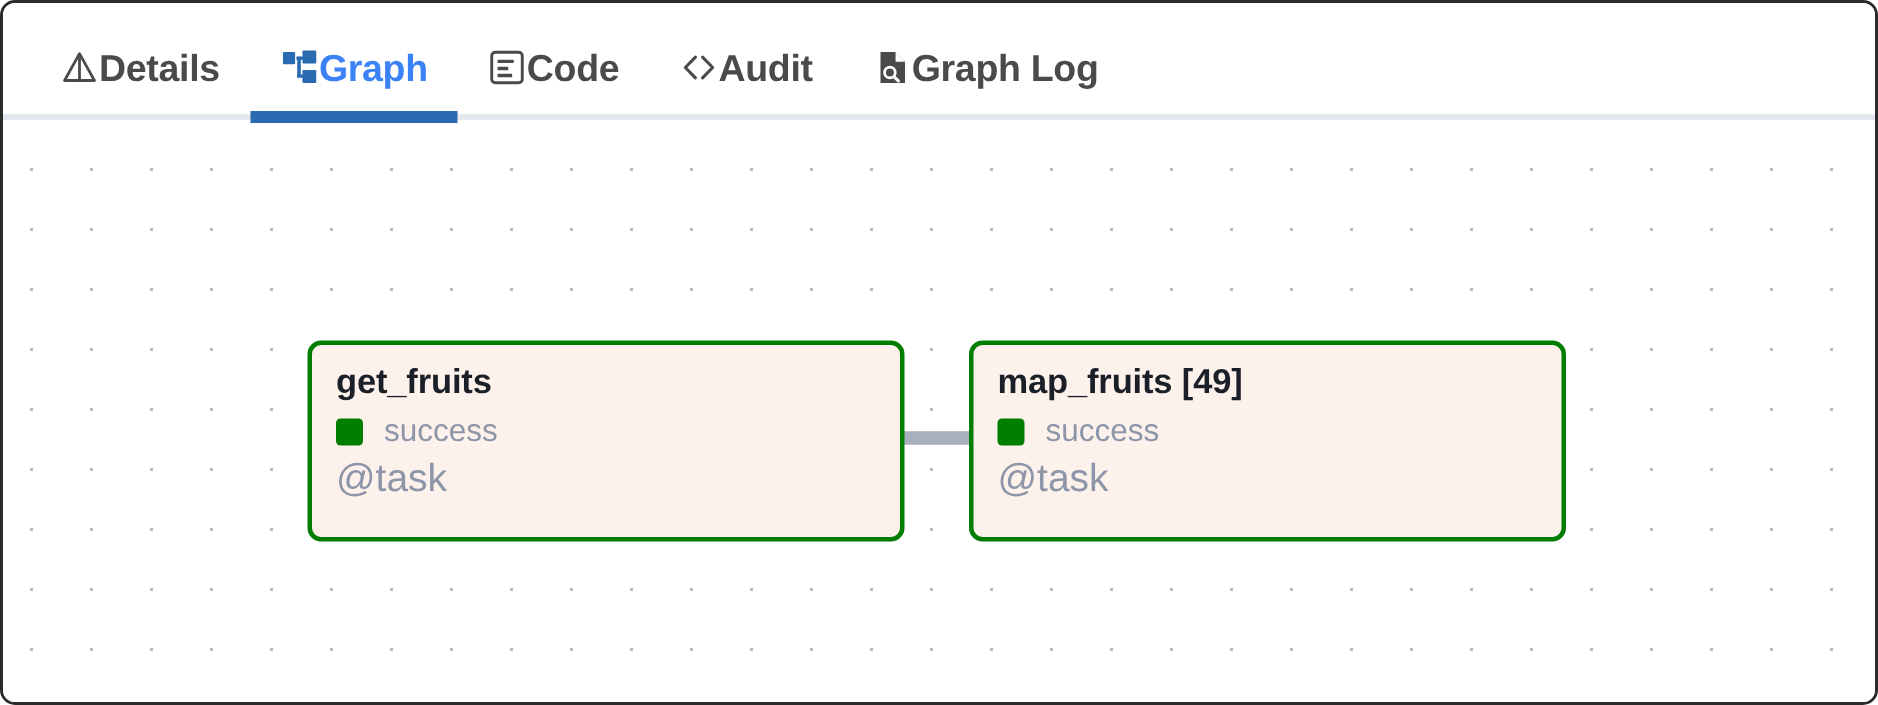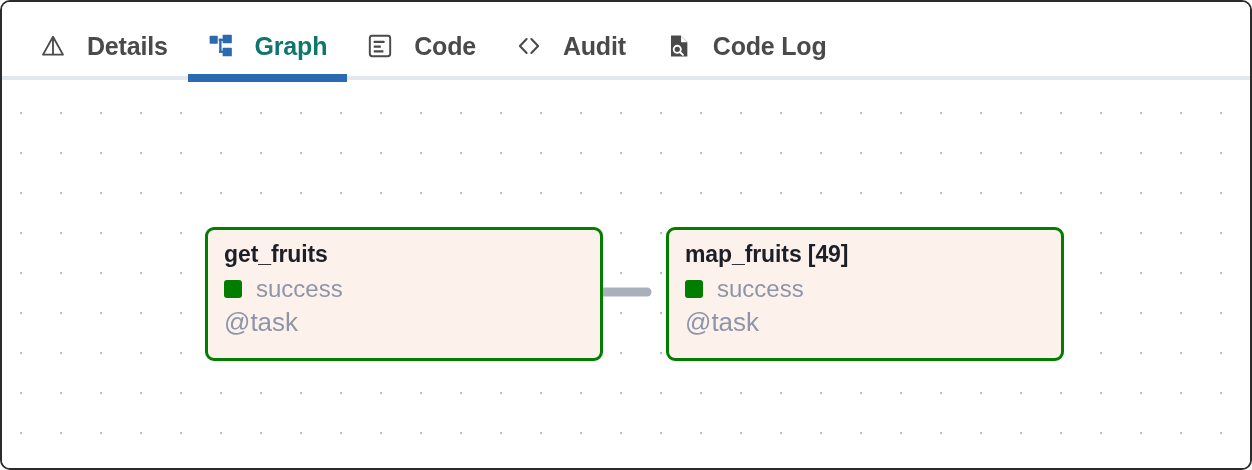--- a/index.html
+++ b/index.html
@@ -56,33 +56,33 @@
     gap: 10px;
     height: 86px;
     padding: 0 20px;
     box-sizing: border-box;
     cursor: pointer;
     user-select: none;
     padding-bottom: 22px;
   }
   .tab-inner {
     display: flex;
-    align-items: center;
-    gap: 21px;
+    align-items: flex-start;
+    gap: 0;
     margin-top: 24px;
   }
   .tab-label {
     font-size: 25px;
     font-weight: bold;
     color: #4a4a4a;
     letter-spacing: -0.2px;
     white-space: nowrap;
   }
   .tab.active .tab-label {
-    color: #0f766e;
+    color: #3b82f6;
   }
   .tab-underline {
     position: absolute;
     left: 0;
     right: 0;
     bottom: 6px;
     height: 8px;
     background: transparent;
   }
   .tab.active .tab-underline {
@@ -144,21 +144,21 @@
     margin-bottom: 5px;
   }
   .status-square {
     width: 18px;
     height: 18px;
     flex: 0 0 18px;
     border-radius: 3px;
     background: #017d00;
   }
   .node-status-text {
-    font-size: 24px;
+    font-size: 21px;
     color: #8d95a8;
     line-height: 1.1;
   }
   .node-type {
     font-size: 26px;
     color: #8d95a8;
     line-height: 1.1;
     margin: 0;
   }
 </style>
@@ -232,21 +232,21 @@
       <div class="tab">
         <div class="tab-inner">
           <span class="tab-icon">
             <svg viewBox="0 0 24 24" width="26" height="26">
               <path d="M4.6 2.4 h9.1 l6.0 6.0 v13.2 h-15.1 Z" fill="#4a4a4a"></path>
               <path d="M13.9 2.6 v5.9 h5.8 Z" fill="#ffffff"></path>
               <circle cx="10.4" cy="15.1" r="3.3" fill="none" stroke="#ffffff" stroke-width="1.7"></circle>
               <path d="M12.9 17.6 L15.6 20.2" stroke="#ffffff" stroke-width="1.9" stroke-linecap="round"></path>
             </svg>
           </span>
-          <span class="tab-label">Code Log</span>
+          <span class="tab-label">Graph Log</span>
         </div>
         <div class="tab-underline"></div>
       </div>
 
     </div>
   </div>
 
   <div class="canvas">
 
     <svg class="edge-layer" viewBox="0 0 1248 380" preserveAspectRatio="none">
@@ -255,21 +255,21 @@
 
     <div class="node" style="left:203px; top:139px; width:398px; height:134px;">
       <div class="node-title">get_fruits</div>
       <div class="node-status-row">
         <span class="status-square"></span>
         <span class="node-status-text">success</span>
       </div>
       <div class="node-type">@task</div>
     </div>
 
-    <div class="node" style="left:644px; top:139px; width:398px; height:134px;margin-left:20px;">
+    <div class="node" style="left:644px; top:139px; width:398px; height:134px;">
       <div class="node-title">map_fruits [49]</div>
       <div class="node-status-row">
         <span class="status-square"></span>
         <span class="node-status-text">success</span>
       </div>
       <div class="node-type">@task</div>
     </div>
 
   </div>
 

